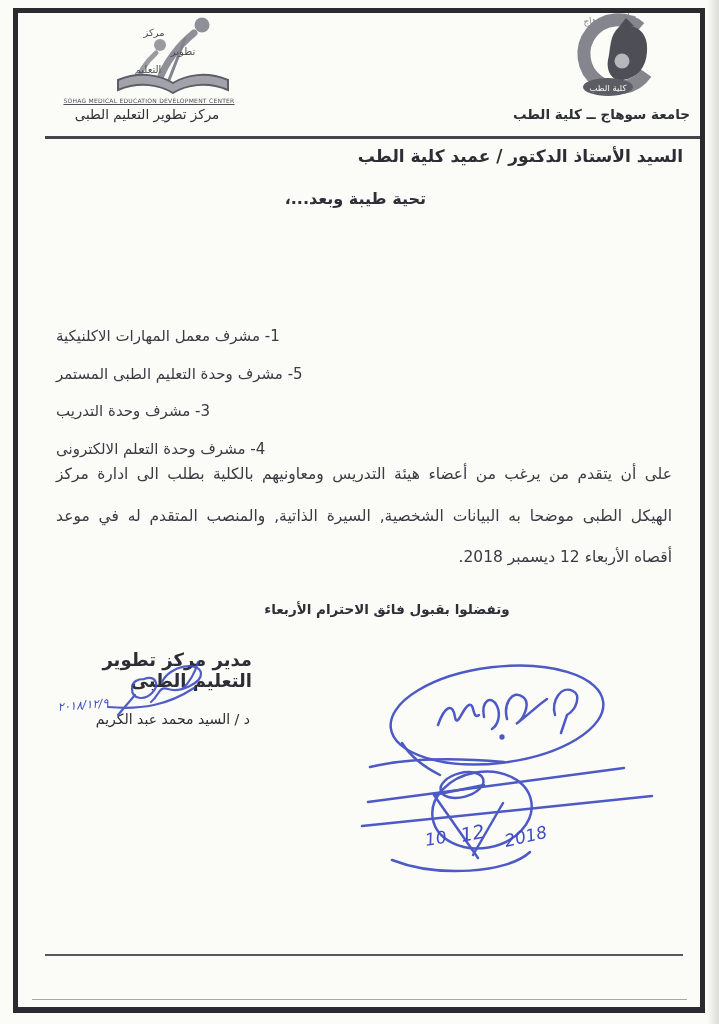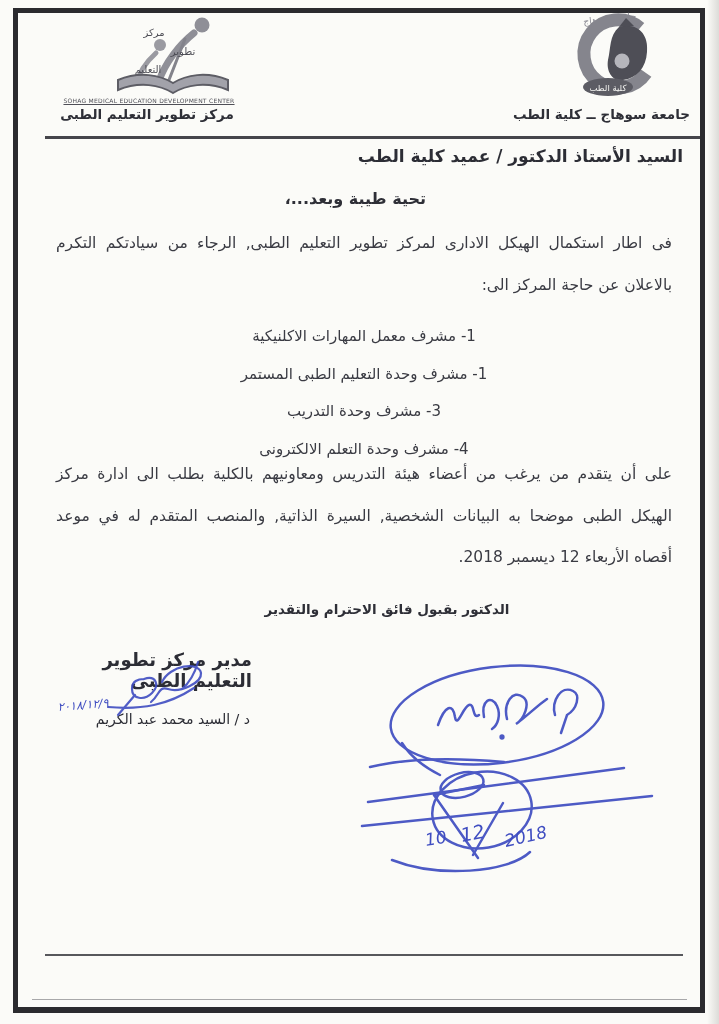--- a/index.html
+++ b/index.html
@@ -40,21 +40,21 @@
   }
   .logo-left{position:absolute;left:66px;top:12px;}
   .logo-right{position:absolute;left:556px;top:10px;}
   .caption-en{
     position:absolute;left:46px;top:97px;width:206px;
     font-size:6px;letter-spacing:.25px;text-align:center;
     color:#4e4e56;text-decoration:underline;white-space:nowrap;
   }
   .label-left{
     position:absolute;left:44px;top:106px;width:206px;
-    font-size:13.5px;font-weight:700;text-align:center;color:#2e2f37;
+    font-size:13.5px;font-weight:400;text-align:center;color:#2e2f37;
     direction:rtl;
   }
   .label-right{
     position:absolute;right:29px;top:106px;
     font-size:13.5px;font-weight:700;color:#2e2f37;direction:rtl;text-align:right;
   }
   .recipient{
     position:absolute;right:36px;top:146px;
     font-size:17px;font-weight:700;color:#2c2d35;direction:rtl;margin-left:36px;
   }
@@ -71,21 +71,21 @@
     text-align:justify;text-align-last:justify;
   }
   .para .jline.last{text-align-last:right;}
   .intro{top:222px;}
   .body2{top:454px;}
   .body2 .jline{line-height:41.5px;}
   .positions{
     position:absolute;left:56px;top:318px;width:616px;direction:rtl;
     font-size:15px;color:#3a3b43;
   }
-  .positions .pos{line-height:37.5px;text-align:center;}
+  .positions .pos{line-height:37.5px;text-align:left;}
   .closing{
     position:absolute;left:80px;top:601px;width:614px;
     text-align:center;font-size:13.5px;font-weight:700;color:#2e2f37;direction:rtl;
   }
   .sig-title{
     position:absolute;left:58px;top:649px;width:194px;
     font-size:18px;font-weight:700;color:#2c2d35;direction:rtl;text-align:right;
   }
   .sig-name{
     position:absolute;left:58px;top:711px;width:192px;
@@ -126,39 +126,35 @@
     <ellipse cx="52" cy="77" rx="25" ry="9" fill="#5c5c64"></ellipse>
     <text class="ar" x="52" y="80.5" font-size="8.5" fill="#f4f4f1" text-anchor="middle">كلية الطب</text>
   </svg>
   <div class="label-right">جامعة سوهاج ــ كلية الطب</div>
 
   <div class="hr-top"></div>
 
   <div class="recipient">السيد الأستاذ الدكتور / عميد كلية الطب</div>
   <div class="greeting">تحية طيبة وبعد...،</div>
 
-  <div class="para intro">
-    <div class="jline">فى اطار استكمال الهيكل الادارى لمركز تطوير التعليم الطبى, الرجاء من سيادتكم التكرم</div>
-    <div class="jline last">بالاعلان عن حاجة المركز الى:</div>
-  </div>
 
   <div class="positions">
     <div class="pos">1- مشرف معمل المهارات الاكلنيكية</div>
-    <div class="pos">1- مشرف وحدة التعليم الطبى المستمر</div>
+    <div class="pos">5- مشرف وحدة التعليم الطبى المستمر</div>
     <div class="pos">3- مشرف وحدة التدريب</div>
     <div class="pos">4- مشرف وحدة التعلم الالكترونى</div>
   </div>
 
   <div class="para body2">
     <div class="jline">على أن يتقدم من يرغب من أعضاء هيئة التدريس ومعاونيهم بالكلية بطلب الى ادارة مركز</div>
     <div class="jline">الهيكل الطبى موضحا به البيانات الشخصية, السيرة الذاتية, والمنصب المتقدم له في موعد</div>
     <div class="jline last">أقصاه الأربعاء 12 ديسمبر 2018.</div>
   </div>
 
-  <div class="closing">الدكتور بقبول فائق الاحترام والتقدير</div>
+  <div class="closing">وتفضلوا بقبول فائق الاحترام الأربعاء</div>
 
   <div class="sig-title">مدير مركز تطوير التعليم الطبى</div>
   <div class="sig-name">د / السيد محمد عبد الكريم</div>
 
   <svg class="ink-left" width="205" height="75" viewBox="0 0 205 75">
     <g fill="none" stroke="#3f4dc1" stroke-width="2.2" stroke-linecap="round" opacity="0.9">
       <path d="M152,12 C148,26 142,34 136,39"></path>
       <path d="M116,32 C124,15 153,11 155,23 C156,33 134,43 122,39 C112,36 114,45 105,52"></path>
       <path d="M98,29 C110,25 114,35 106,43 C98,51 86,49 86,39 C86,31 92,29 98,29"></path>
       <path d="M89,45 L72,65"></path>

